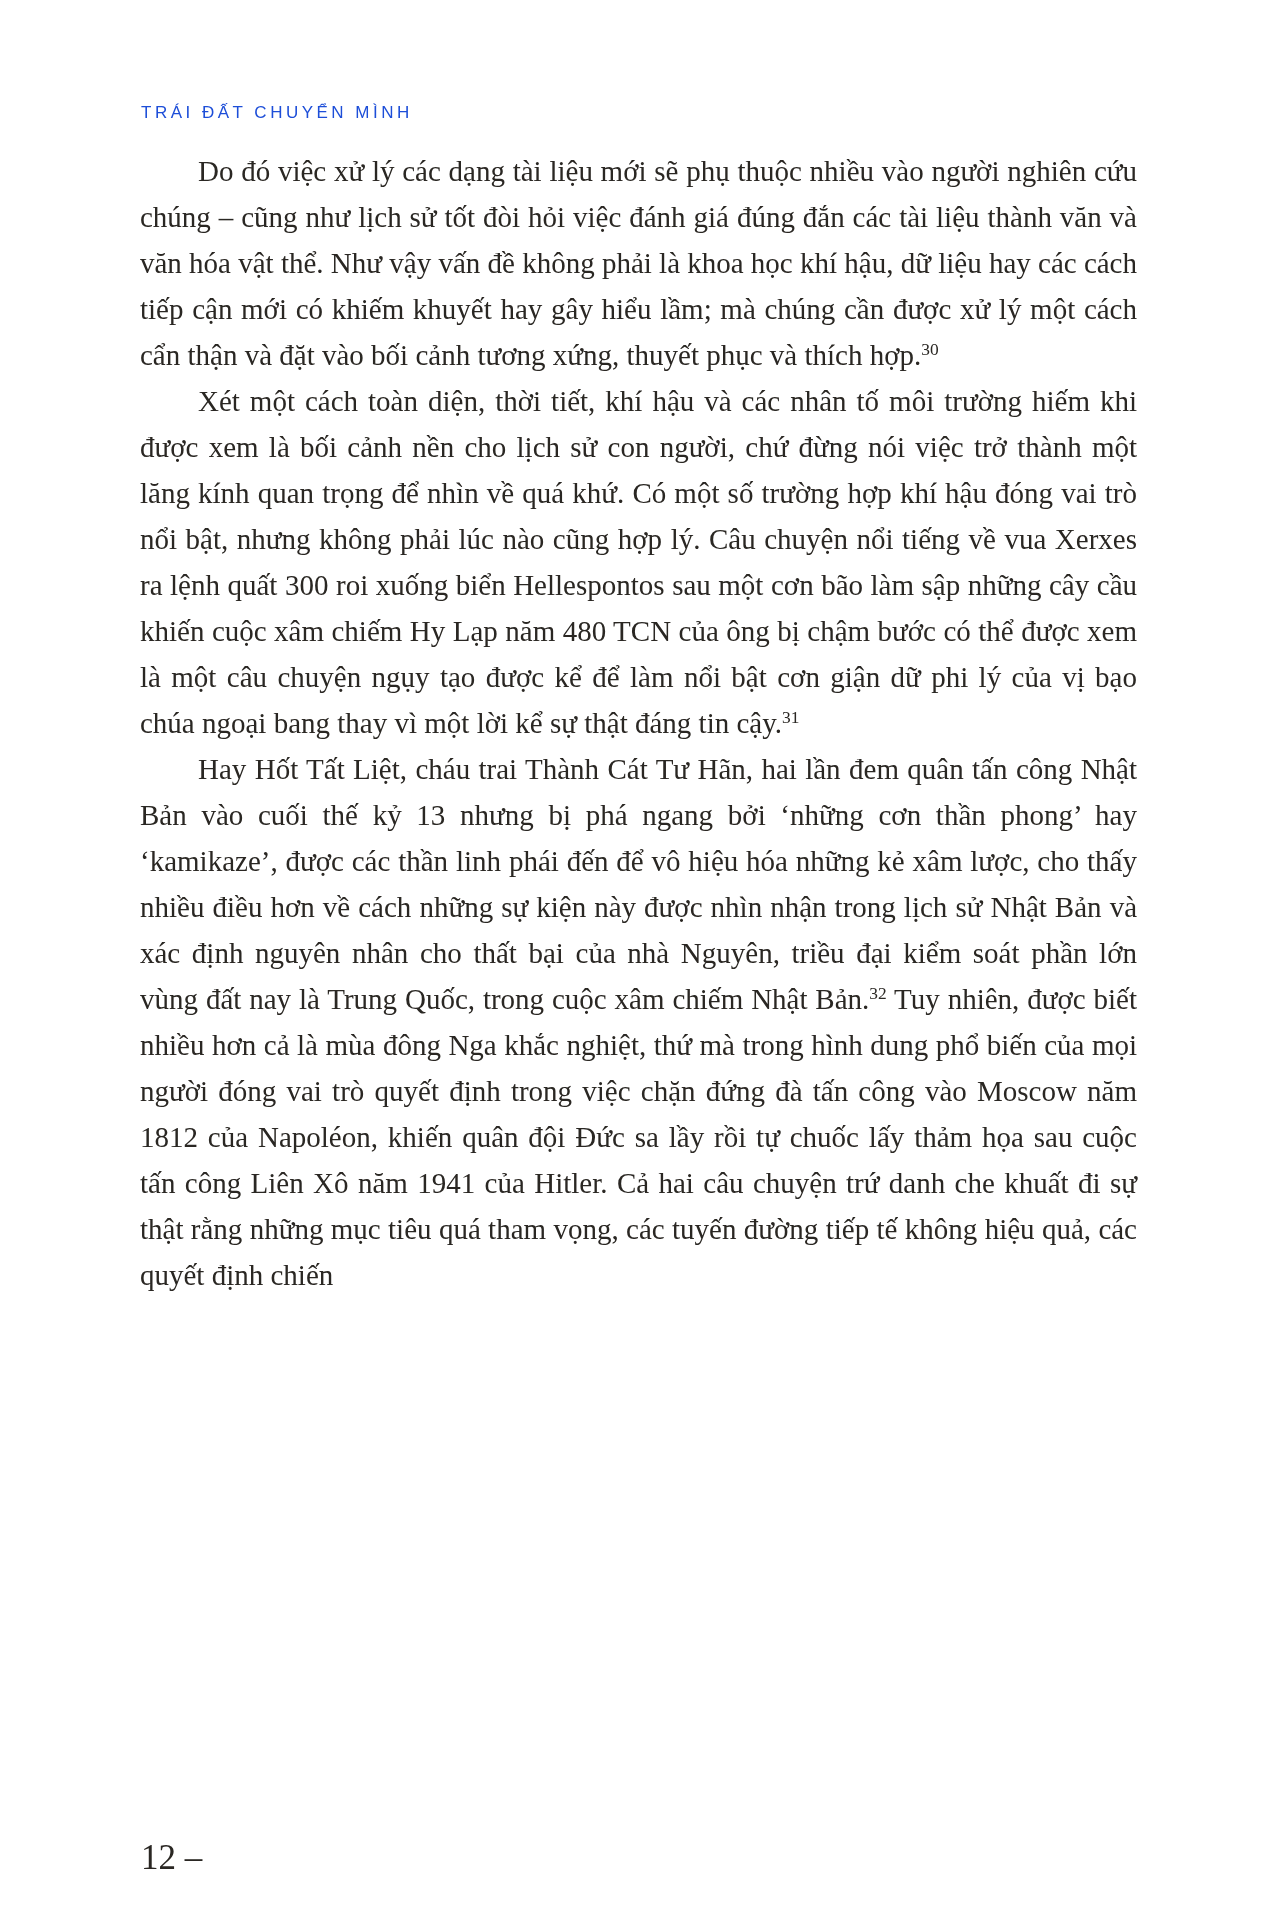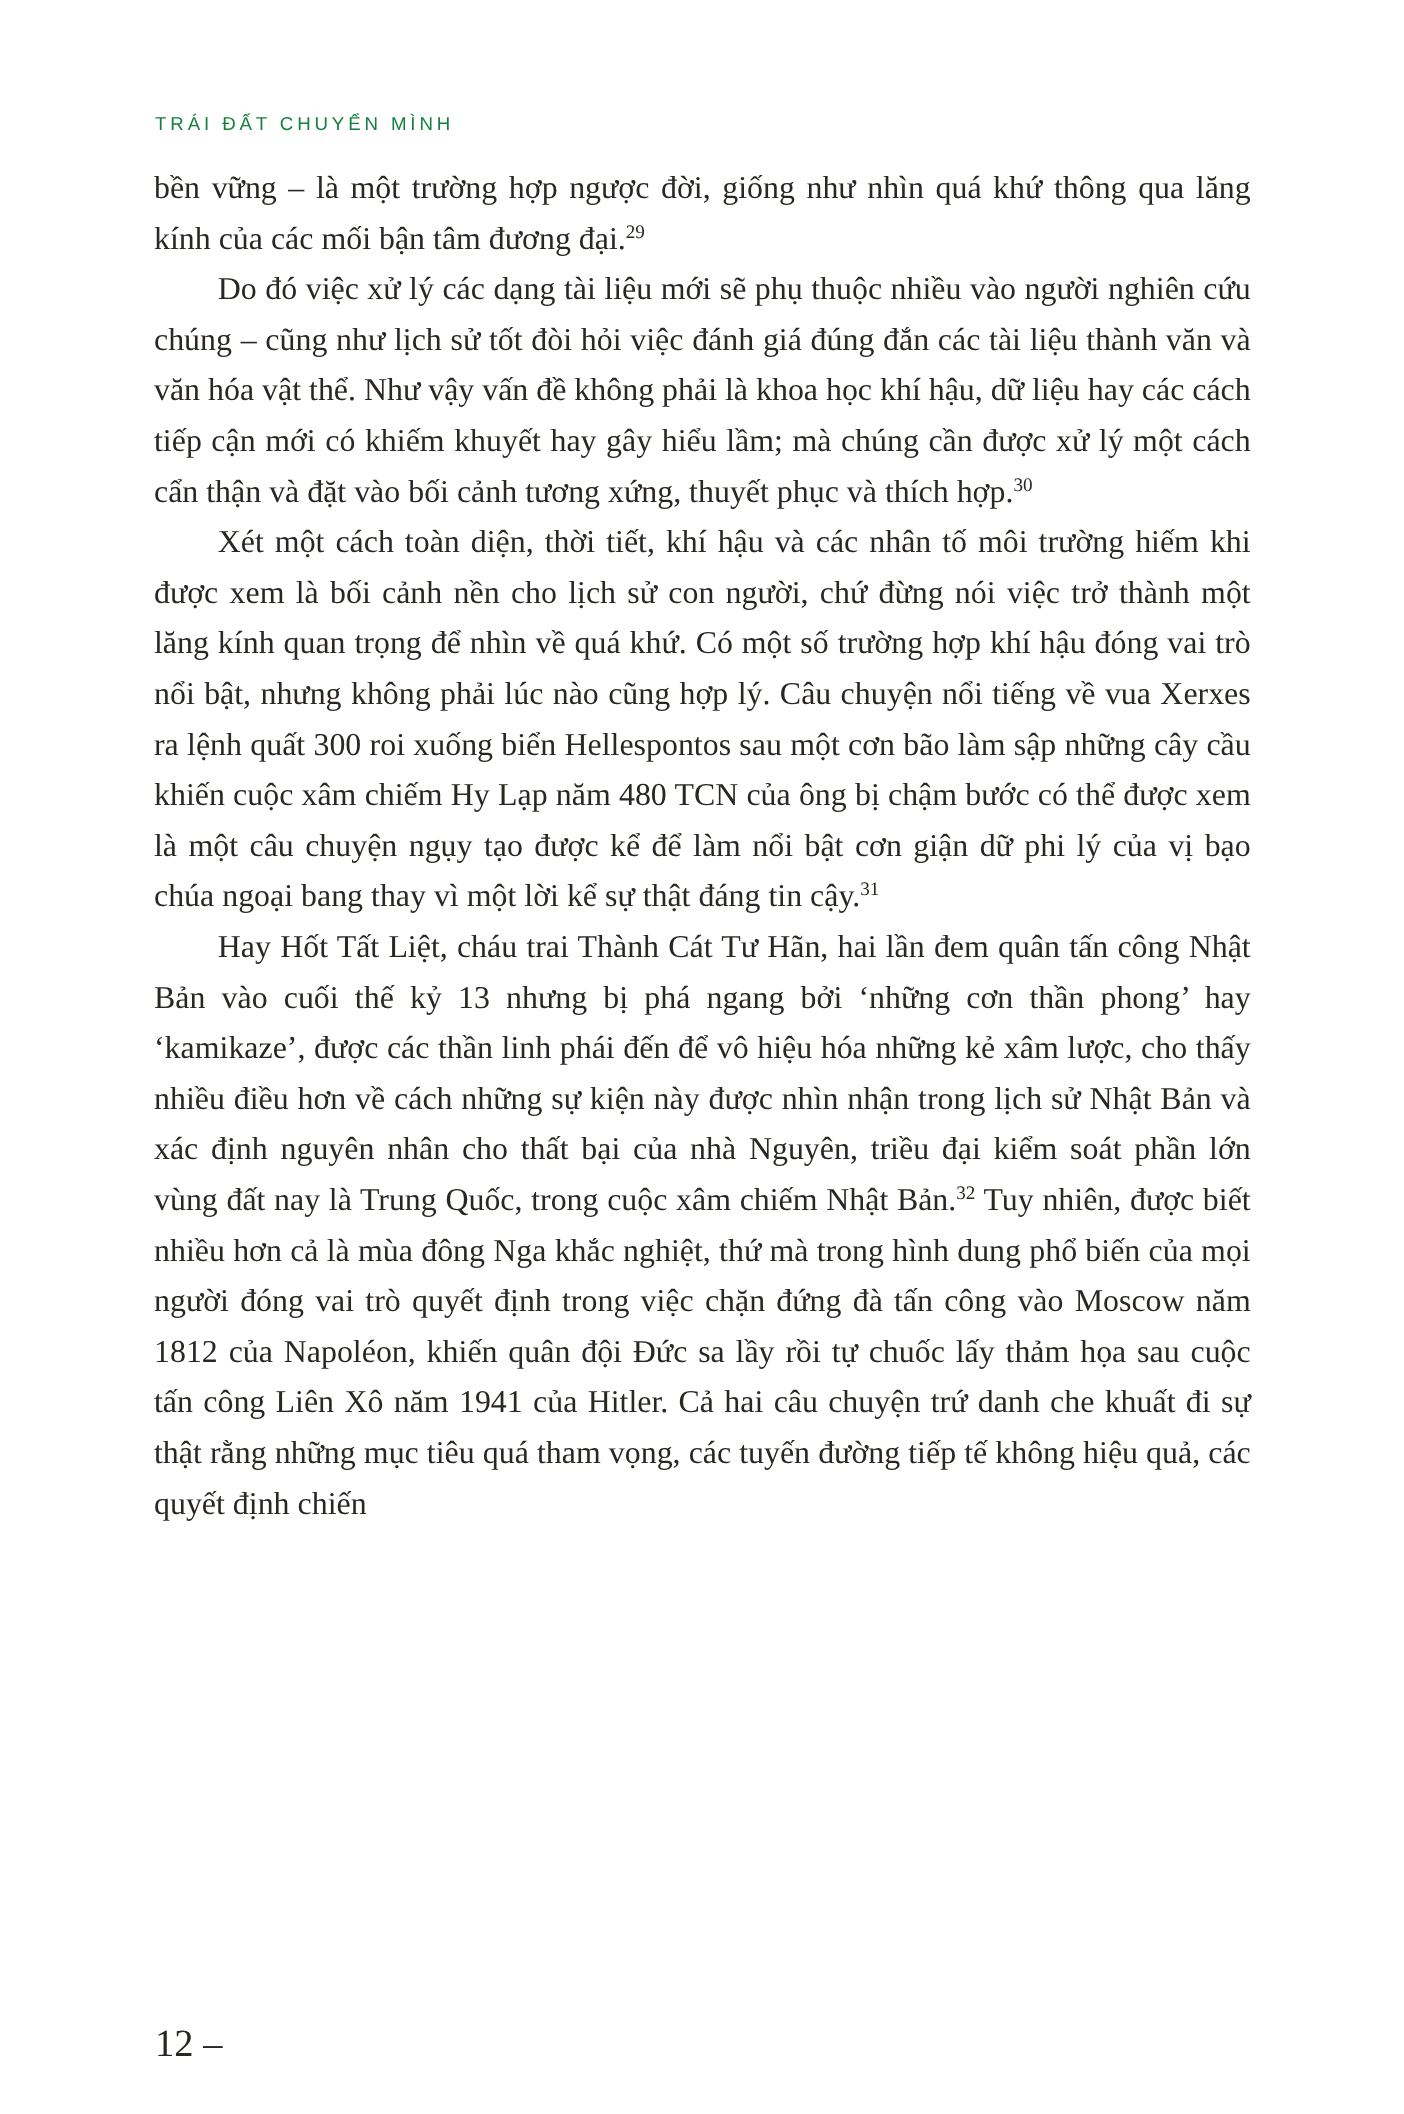--- a/index.html
+++ b/index.html
@@ -16,21 +16,21 @@
     font-family: "Liberation Serif", serif;
     color: #2a2723;
   }
   .running-header {
     position: absolute;
     left: 141px;
     top: 103px;
     font-family: "Liberation Sans", sans-serif;
     font-size: 17px;
     letter-spacing: 3.5px;
-    color: #15803d;
+    color: #1d4ed8;
     text-transform: uppercase;
   }
   .body-text {
     position: absolute;
     left: 140px;
     top: 148px;
     width: 997px;
     font-size: 29px;
     line-height: 46px;
     text-align: justify;
@@ -56,21 +56,20 @@
     color: #2a2723;
   }
 </style>
 </head>
 <body>
 
 <div class="page">
   <div class="running-header">TRÁI ĐẤT CHUYỂN MÌNH</div>
 
   <div class="body-text">
-      <p class=""><span>bền vững – là một trường hợp ngược đời, giống như nhìn quá khứ thông qua lăng kính của các mối bận tâm đương đại.</span><sup>29</sup></p>
       <p class="indent"><span>Do đó việc xử lý các dạng tài liệu mới sẽ phụ thuộc nhiều vào người nghiên cứu chúng – cũng như lịch sử tốt đòi hỏi việc đánh giá đúng đắn các tài liệu thành văn và văn hóa vật thể. Như vậy vấn đề không phải là khoa học khí hậu, dữ liệu hay các cách tiếp cận mới có khiếm khuyết hay gây hiểu lầm; mà chúng cần được xử lý một cách cẩn thận và đặt vào bối cảnh tương xứng, thuyết phục và thích hợp.</span><sup>30</sup></p>
       <p class="indent"><span>Xét một cách toàn diện, thời tiết, khí hậu và các nhân tố môi trường hiếm khi được xem là bối cảnh nền cho lịch sử con người, chứ đừng nói việc trở thành một lăng kính quan trọng để nhìn về quá khứ. Có một số trường hợp khí hậu đóng vai trò nổi bật, nhưng không phải lúc nào cũng hợp lý. Câu chuyện nổi tiếng về vua Xerxes ra lệnh quất 300 roi xuống biển Hellespontos sau một cơn bão làm sập những cây cầu khiến cuộc xâm chiếm Hy Lạp năm 480 TCN của ông bị chậm bước có thể được xem là một câu chuyện ngụy tạo được kể để làm nổi bật cơn giận dữ phi lý của vị bạo chúa ngoại bang thay vì một lời kể sự thật đáng tin cậy.</span><sup>31</sup></p>
       <p class="indent"><span>Hay Hốt Tất Liệt, cháu trai Thành Cát Tư Hãn, hai lần đem quân tấn công Nhật Bản vào cuối thế kỷ 13 nhưng bị phá ngang bởi ‘những cơn thần phong’ hay ‘kamikaze’, được các thần linh phái đến để vô hiệu hóa những kẻ xâm lược, cho thấy nhiều điều hơn về cách những sự kiện này được nhìn nhận trong lịch sử Nhật Bản và xác định nguyên nhân cho thất bại của nhà Nguyên, triều đại kiểm soát phần lớn vùng đất nay là Trung Quốc, trong cuộc xâm chiếm Nhật Bản.</span><sup>32</sup><span> Tuy nhiên, được biết nhiều hơn cả là mùa đông Nga khắc nghiệt, thứ mà trong hình dung phổ biến của mọi người đóng vai trò quyết định trong việc chặn đứng đà tấn công vào Moscow năm 1812 của Napoléon, khiến quân đội Đức sa lầy rồi tự chuốc lấy thảm họa sau cuộc tấn công Liên Xô năm 1941 của Hitler. Cả hai câu chuyện trứ danh che khuất đi sự thật rằng những mục tiêu quá tham vọng, các tuyến đường tiếp tế không hiệu quả, các quyết định chiến</span></p>
     </div>
 
   <div class="page-footer">
     <span>12 –</span>
   </div>
 </div>
 

